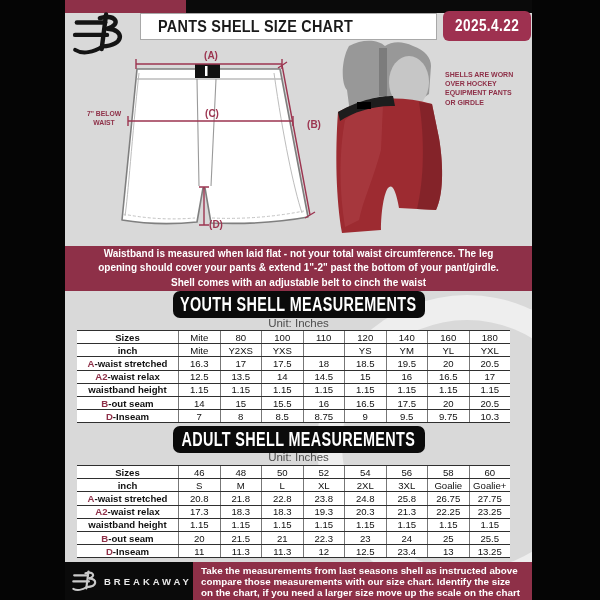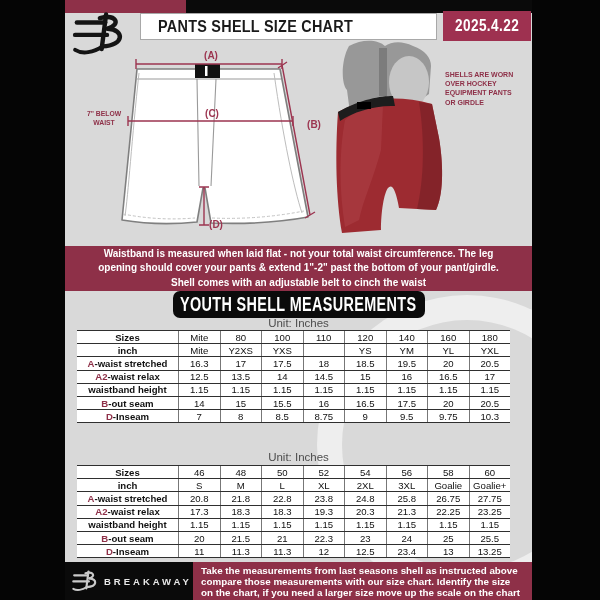--- a/index.html
+++ b/index.html
@@ -22,21 +22,21 @@
     border:1px solid #a8a8a8;box-sizing:border-box;display:flex;align-items:center;
     z-index:4;
   }
   .title-box span{
     display:inline-block;font-size:16px;font-weight:bold;color:#1a1a1a;
     transform:scaleX(.9);transform-origin:left center;margin-left:17px;white-space:nowrap;
     letter-spacing:.3px;
   }
   .date-box{
     left:378px;top:11px;width:88px;height:30px;background:var(--date-bg,#9e3150);
-    display:flex;align-items:center;justify-content:center;z-index:4;
+    display:flex;align-items:center;justify-content:center;z-index:4;border-radius:6px;
   }
   .date-box span{
     display:inline-block;color:#fff;font-size:17px;font-weight:bold;white-space:nowrap;
     transform:scaleX(.8);letter-spacing:.5px;
   }
   
   .pants-wrap{left:53px;top:49px;z-index:2;}
   .waist-note{
     left:16px;top:110px;width:46px;text-align:center;color:var(--accent,#8e3048);
     font-size:6.8px;font-weight:bold;line-height:8.6px;z-index:3;
@@ -288,20 +288,23 @@
         <div class="tcell tval">8</div>
         <div class="tcell tval">8.5</div>
         <div class="tcell tval">8.75</div>
         <div class="tcell tval">9</div>
         <div class="tcell tval">9.5</div>
         <div class="tcell tval">9.75</div>
         <div class="tcell tval">10.3</div>
       </div>
     </div>
 
+  <div class="abs hdr-banner" id="adult-banner">
+    <span>ADULT SHELL MEASUREMENTS</span>
+  </div>
   <div class="abs unit-line" id="adult-unit">Unit: Inches</div>
   <div class="abs ttable" id="adult-table">
       <div class="trow thead">
         <div class="tcell tlabel">
           <span class="pfx"></span>
           <span>Sizes</span>
         </div>
         <div class="tcell tval">46</div>
         <div class="tcell tval">48</div>
         <div class="tcell tval">50</div>

